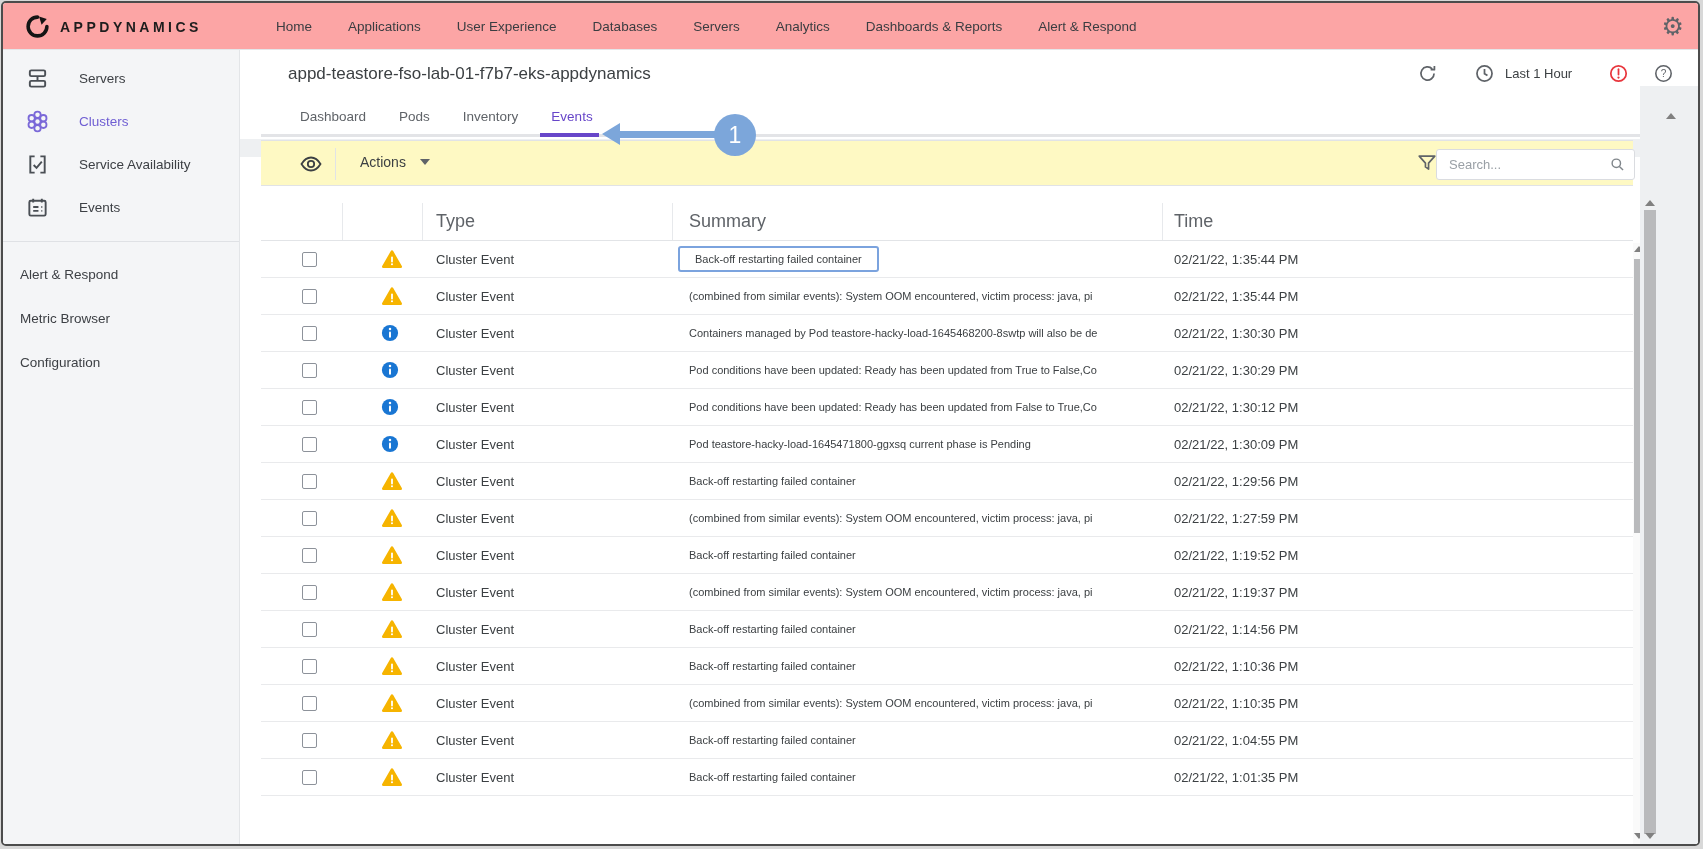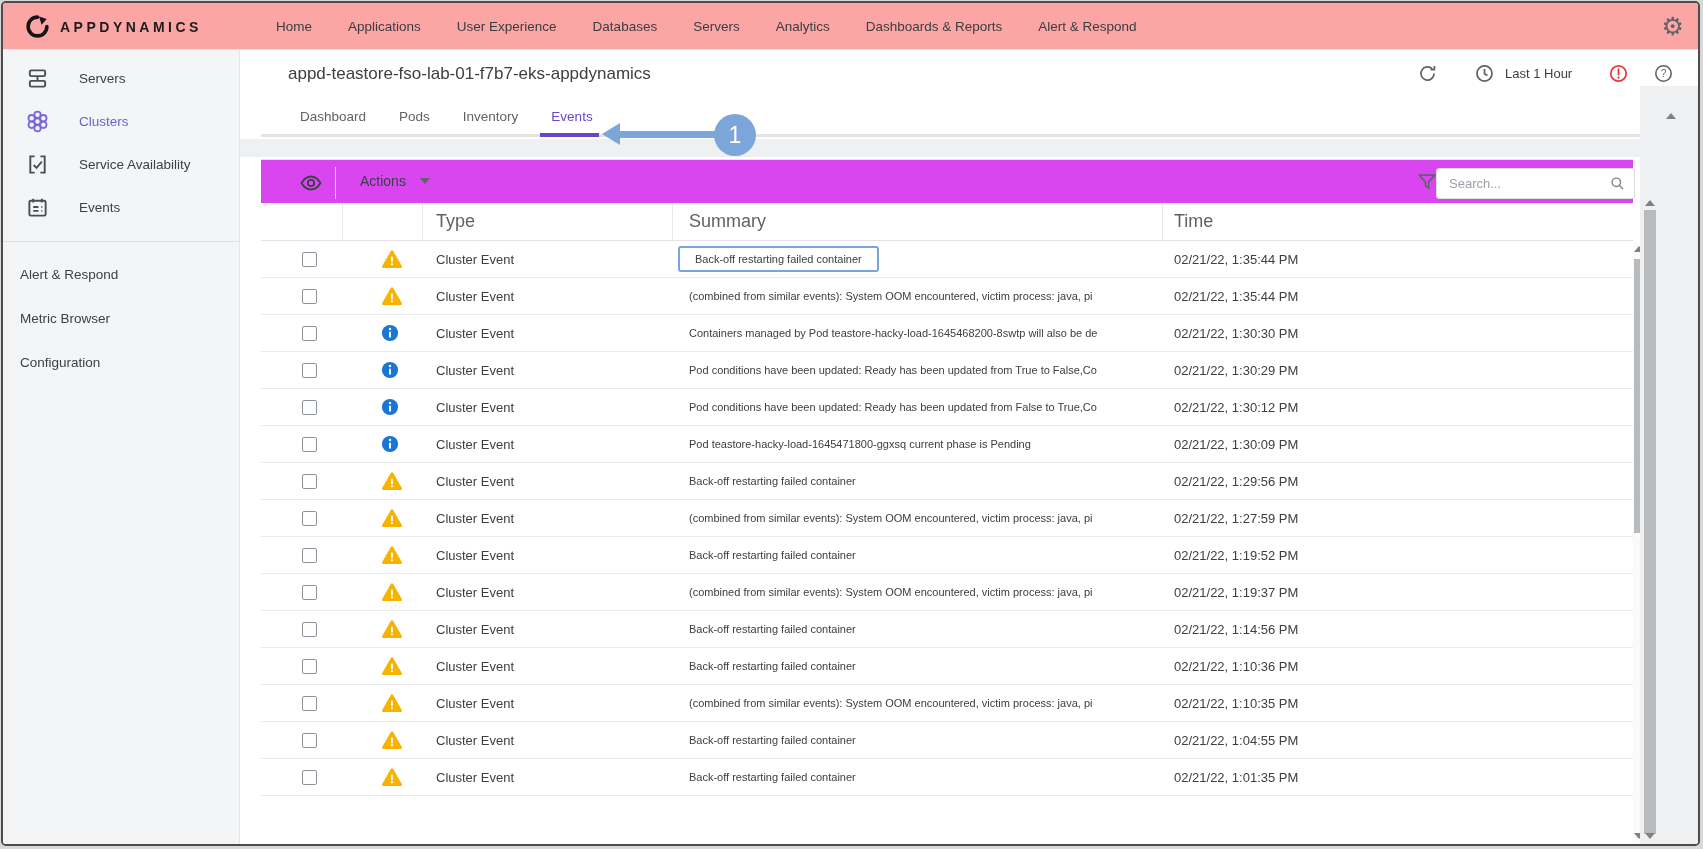--- a/index.html
+++ b/index.html
@@ -44,21 +44,21 @@
   .tab-underline{position:absolute;left:300px;top:83px;width:59px;height:4px;background:#6746c9;z-index:4;}
 
   
   .callout-circle{position:absolute;left:474px;top:64px;width:42px;height:42px;border-radius:50%;background:#7ca6da;color:#fff;font-size:23px;font-weight:400;display:flex;align-items:center;justify-content:center;z-index:6;}
   .callout-shaft{position:absolute;left:379px;top:81px;width:97px;height:7px;background:#7ca6da;z-index:5;}
   .callout-head{position:absolute;left:362px;top:73px;width:0;height:0;border-top:11px solid transparent;border-bottom:11px solid transparent;border-right:18px solid #7ca6da;z-index:5;}
 
   .gap-strip{position:absolute;left:0;top:89px;width:1408px;height:18px;background:#eef0f2;}
 
   
-  .toolbar{position:absolute;left:21px;top:109px;width:1372px;height:46px;background:#d946ef;border-top:1px solid #e1e3e6;border-bottom:1px solid #e1e3e6;}
+  .toolbar{position:absolute;left:21px;top:90px;width:1372px;height:46px;background:#fef9c3;border-top:1px solid #e1e3e6;border-bottom:1px solid #e1e3e6;}
   .eye{position:absolute;left:38px;top:11px;width:24px;height:24px;cursor:pointer;}
   .tb-divider{position:absolute;left:74px;top:7px;width:1px;height:32px;background:#e1e3e6;}
   .actions{position:absolute;left:99px;top:13px;display:flex;align-items:center;cursor:pointer;}
   .actions .lbl{font-size:14px;color:#3c4043;}
   .caret{margin-left:14px;width:0;height:0;border-left:5px solid transparent;border-right:5px solid transparent;border-top:6px solid #5f6368;}
   .funnel{position:absolute;left:1155px;top:11px;width:22px;height:22px;cursor:pointer;}
   .searchbox{position:absolute;left:1175px;top:8px;width:199px;height:31px;border:1px solid #dadce0;border-radius:3px;background:#fff;}
   .searchbox input{position:absolute;left:10px;top:1px;width:150px;height:26px;border:none;outline:none;font-size:13px;color:#3c4043;font-family:"Liberation Sans",sans-serif;}
   .searchbox input::placeholder{color:#9aa0a6;}
   .searchbox .mag{position:absolute;right:7px;top:5px;width:19px;height:19px;cursor:pointer;}

